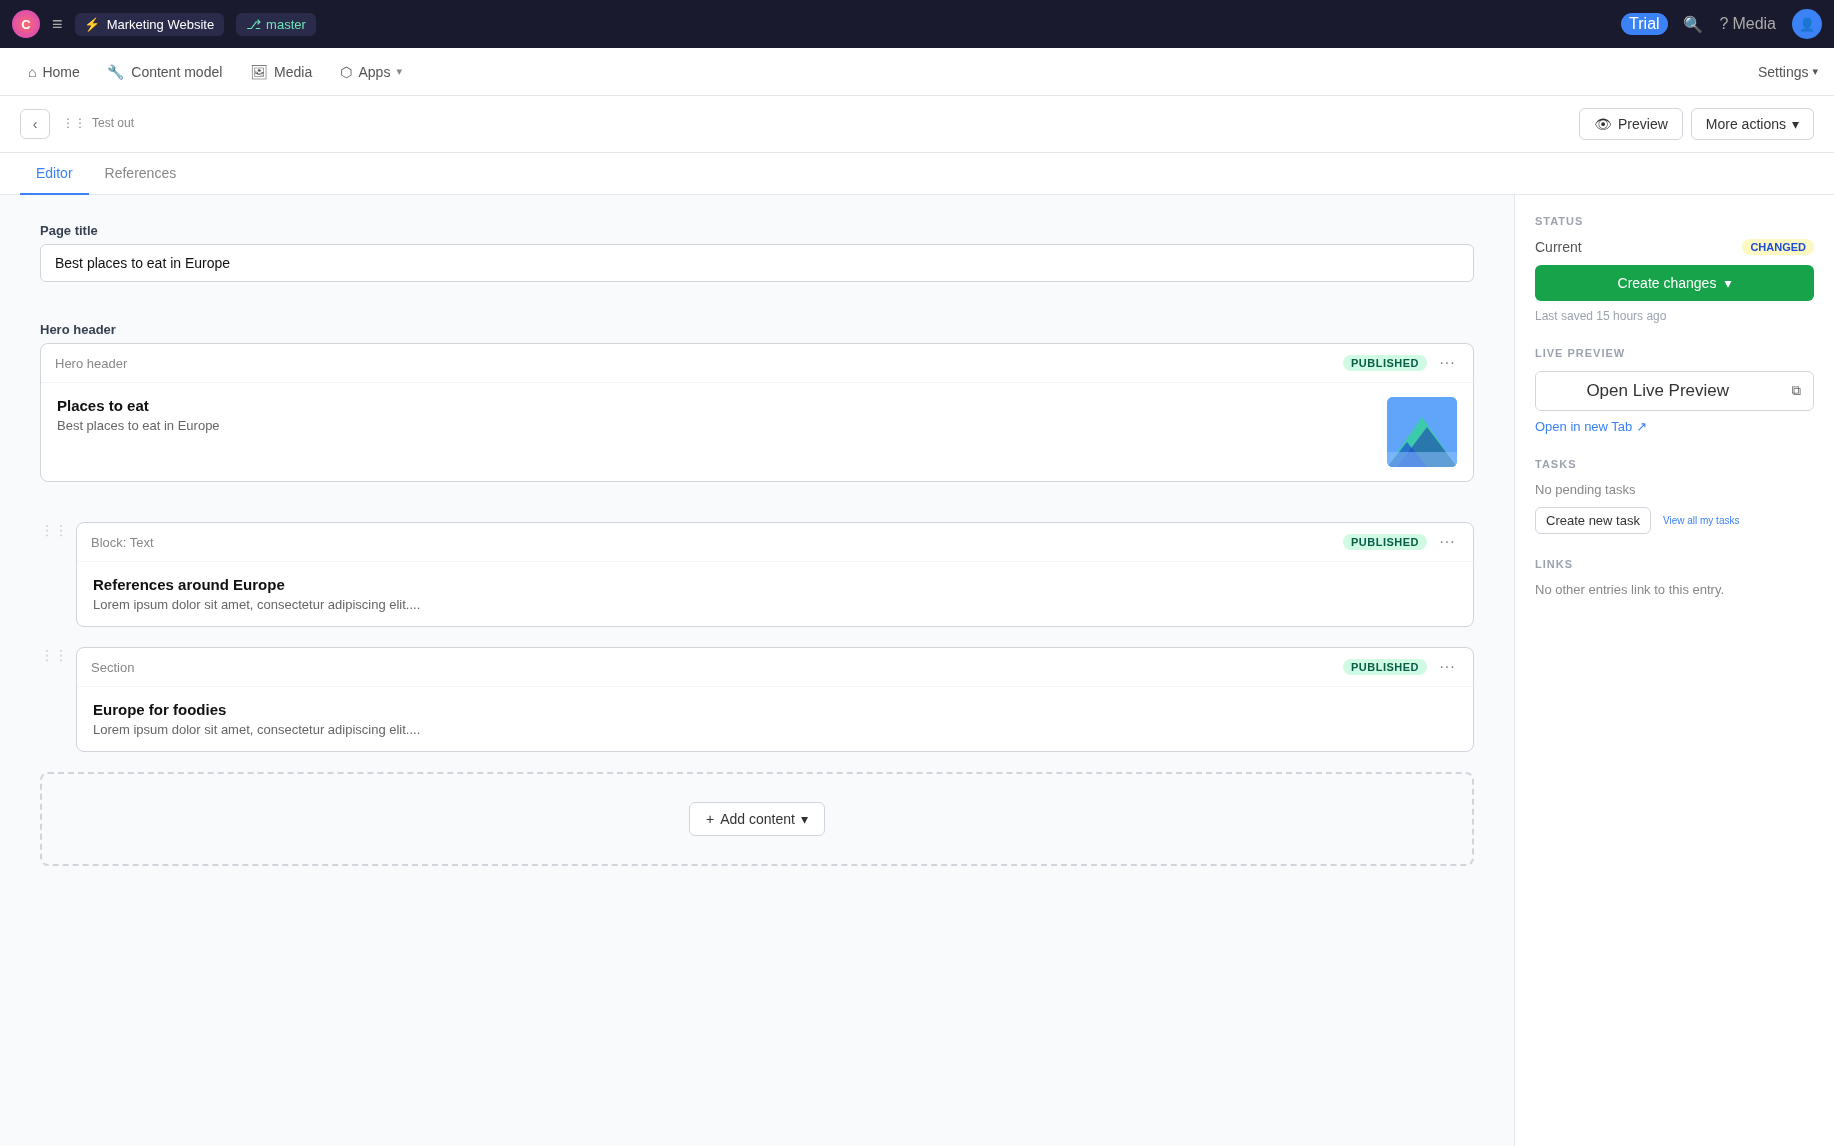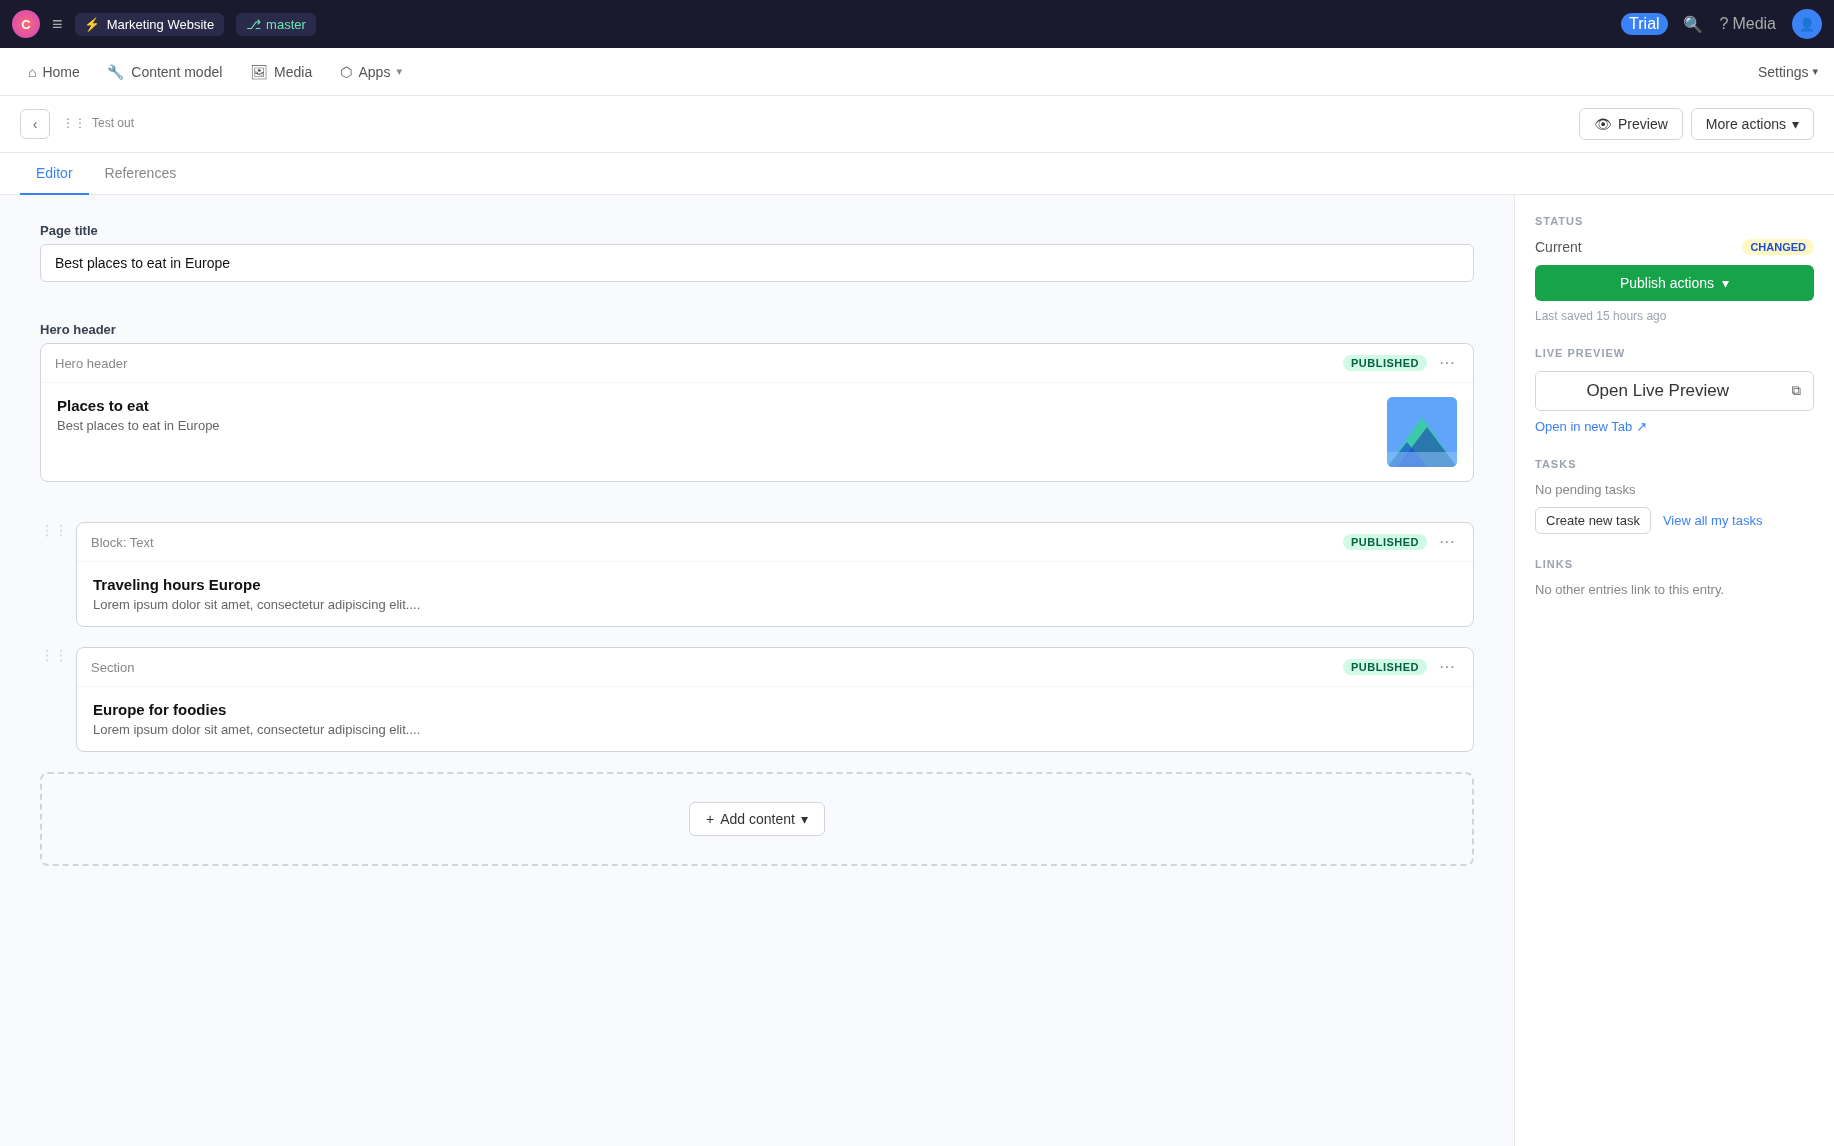--- a/index.html
+++ b/index.html
@@ -253,21 +253,21 @@
       background: none; border: none;
     }
 
     .tasks-section { margin-bottom: 24px; }
     .no-tasks { font-size: 13px; color: #888; margin-bottom: 10px; }
     .tasks-actions { display: flex; align-items: center; gap: 12px; }
     .create-task-btn {
       border: 1px solid #d1d5db; border-radius: 6px; padding: 5px 10px;
       background: white; font-size: 13px; color: #333; cursor: pointer;
     }
-    .view-tasks-link { color: #3b82f6; font-size: 13px; cursor: pointer; background: none; border: none; }
+    .view-tasks-link { color: #3b82f6; font-size: 10px; cursor: pointer; background: none; border: none; }
 
     .links-section { }
     .no-links { font-size: 13px; color: #888; }
   </style>
 </head>
 <body>
 
 <nav class="top-nav">
   <div class="top-nav-logo">C</div>
   <span class="top-nav-menu-icon">≡</span>
@@ -382,21 +382,21 @@
         <div class="block-row">
           <span class="drag-handle">⋮⋮</span>
           <div class="block-card" style="flex:1;">
             <div class="block-card-header">
               <span class="block-name">Block: Text</span>
               <span class="published-badge">PUBLISHED</span>
               <button class="block-menu-btn">···</button>
             </div>
             <div class="block-card-body">
               <div class="block-card-body-content">
-                <div class="block-title">Traveling hours Europe</div>
+                <div class="block-title">References around Europe</div>
                 <div class="block-desc">Lorem ipsum dolor sit amet, consectetur adipiscing elit....</div>
               </div>
             </div>
           </div>
         </div>
 
         <div class="block-row" style="margin-top:8px;">
           <span class="drag-handle">⋮⋮</span>
           <div class="block-card" style="flex:1;">
             <div class="block-card-header">
@@ -429,21 +429,21 @@
   <div class="sidebar">
     <div class="sidebar-content">
 
       <div class="sidebar-section">
         <div class="sidebar-section-title">STATUS</div>
         <div class="status-row">
           <span class="status-label">Current</span>
           <span class="changed-badge">CHANGED</span>
         </div>
         <button class="publish-btn">
-          <span>Publish actions</span>
+          <span>Create changes</span>
           <span>▾</span>
         </button>
         <div class="last-saved">Last saved 15 hours ago</div>
       </div>
 
       <div class="sidebar-section live-preview-section">
         <div class="sidebar-section-title">LIVE PREVIEW</div>
         <div class="open-preview-row">
           <button class="open-preview-main">
             <span>Open Live Preview</span>

